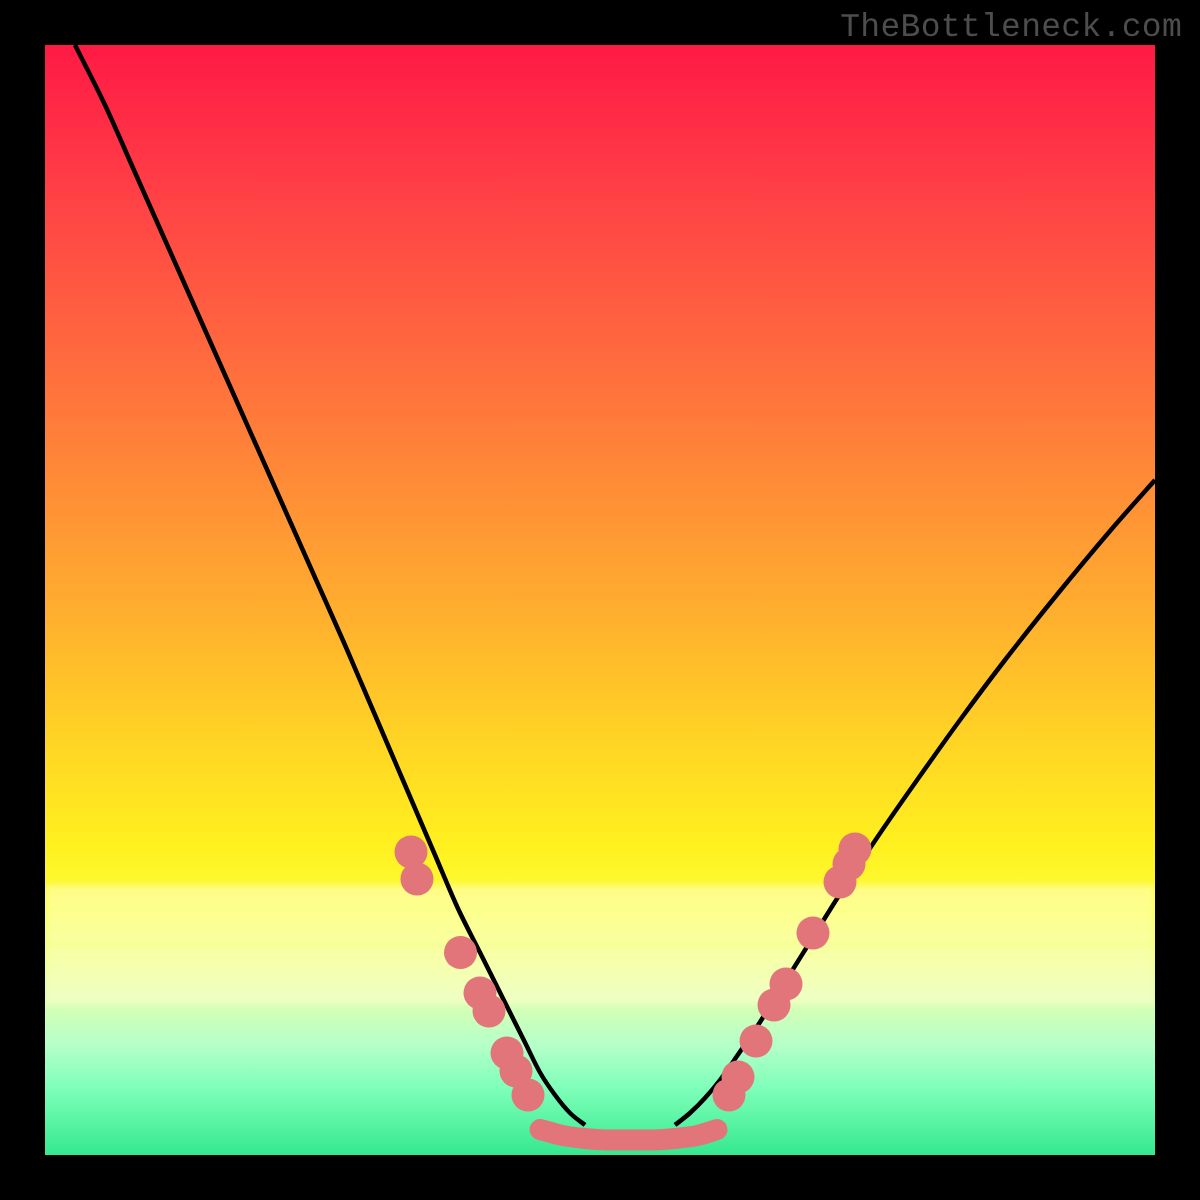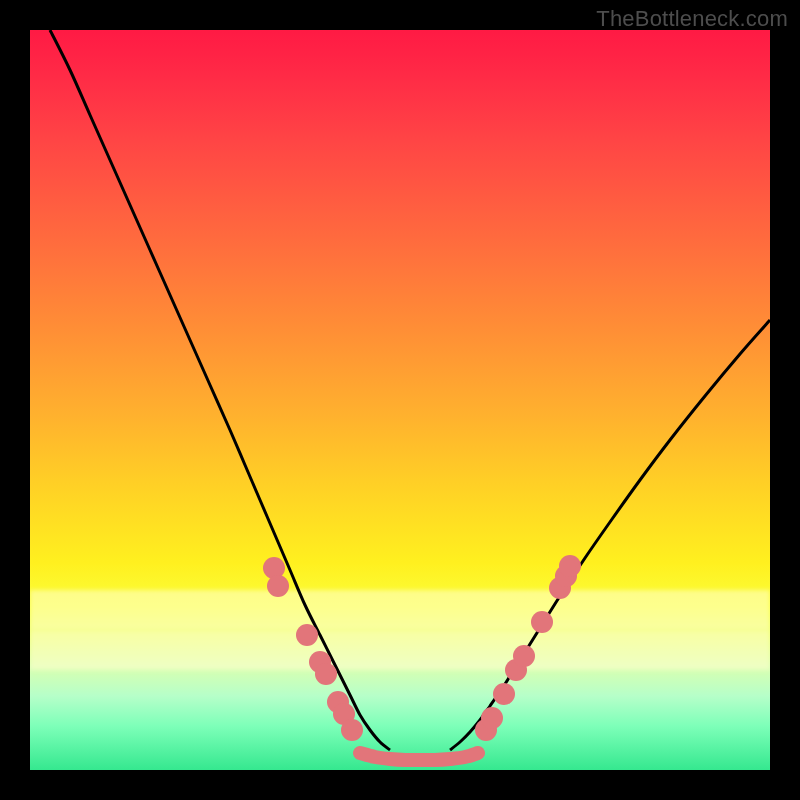--- a/index.html
+++ b/index.html
@@ -59,20 +59,21 @@
   }
   .watermark {
     position: absolute;
     top: 6px;
     right: 12px;
     color: #4d4d4d;
     font-size: 22px;
     font-weight: 500;
     letter-spacing: 0.2px;
     user-select: none;
+    font-family: Liberation Mono, monospace;
   }
 </style>
 </head>
 <body>
 
 <div class="stage">
   <div class="plot">
     <div class="gradient"></div>
     <div id="glow-container">
         <div class="glow-band" style="top: 560px; height: 40px;"></div>

